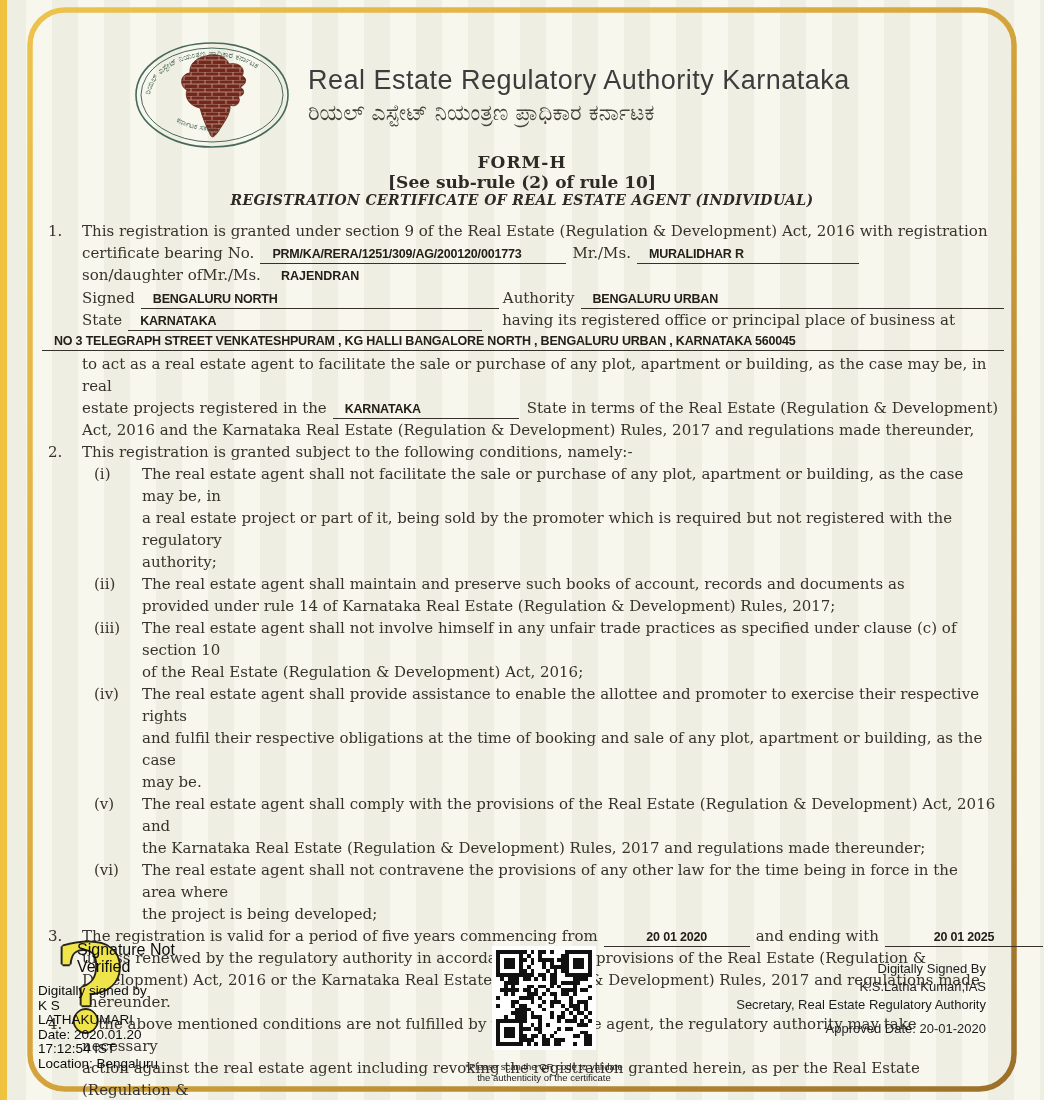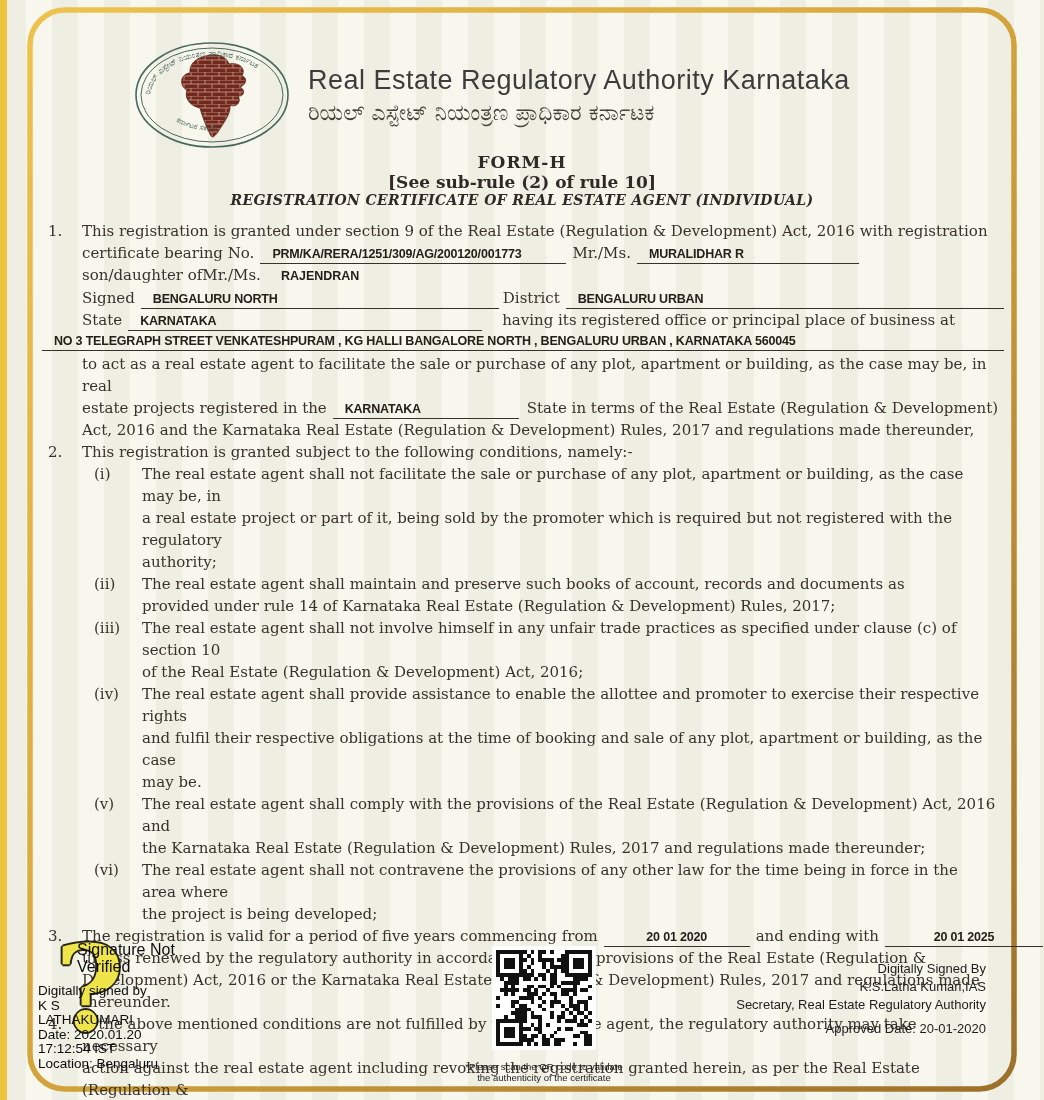--- a/index.html
+++ b/index.html
@@ -128,21 +128,21 @@
           <span class="lbl" style="margin-left:6px">Mr./Ms.</span>
           <span class="field" style="width:222px">MURALIDHAR R</span>
         </div>
         <div class="tline fl">
           <span class="lbl">son/daughter ofMr./Ms.</span>
           <span class="value" style="margin-left:14px">RAJENDRAN</span>
         </div>
         <div class="tline fl">
           <span class="lbl">Signed</span>
           <span class="field" style="width:358px">BENGALURU NORTH</span>
-          <span class="lbl" style="margin-left:4px">District</span>
+          <span class="lbl" style="margin-left:4px">Authority</span>
           <span class="field grow">BENGALURU URBAN</span>
         </div>
         <div class="tline fl">
           <span class="lbl">State</span>
           <span class="field" style="width:354px">KARNATAKA</span>
           <span class="lbl" style="margin-left:20px">having its registered office or principal place of business at</span>
         </div>
         <div class="tline addr-wrap">
           <span class="field grow">NO 3 TELEGRAPH STREET VENKATESHPURAM , KG HALLI BANGALORE NORTH , BENGALURU URBAN , KARNATAKA 560045</span>
         </div>

